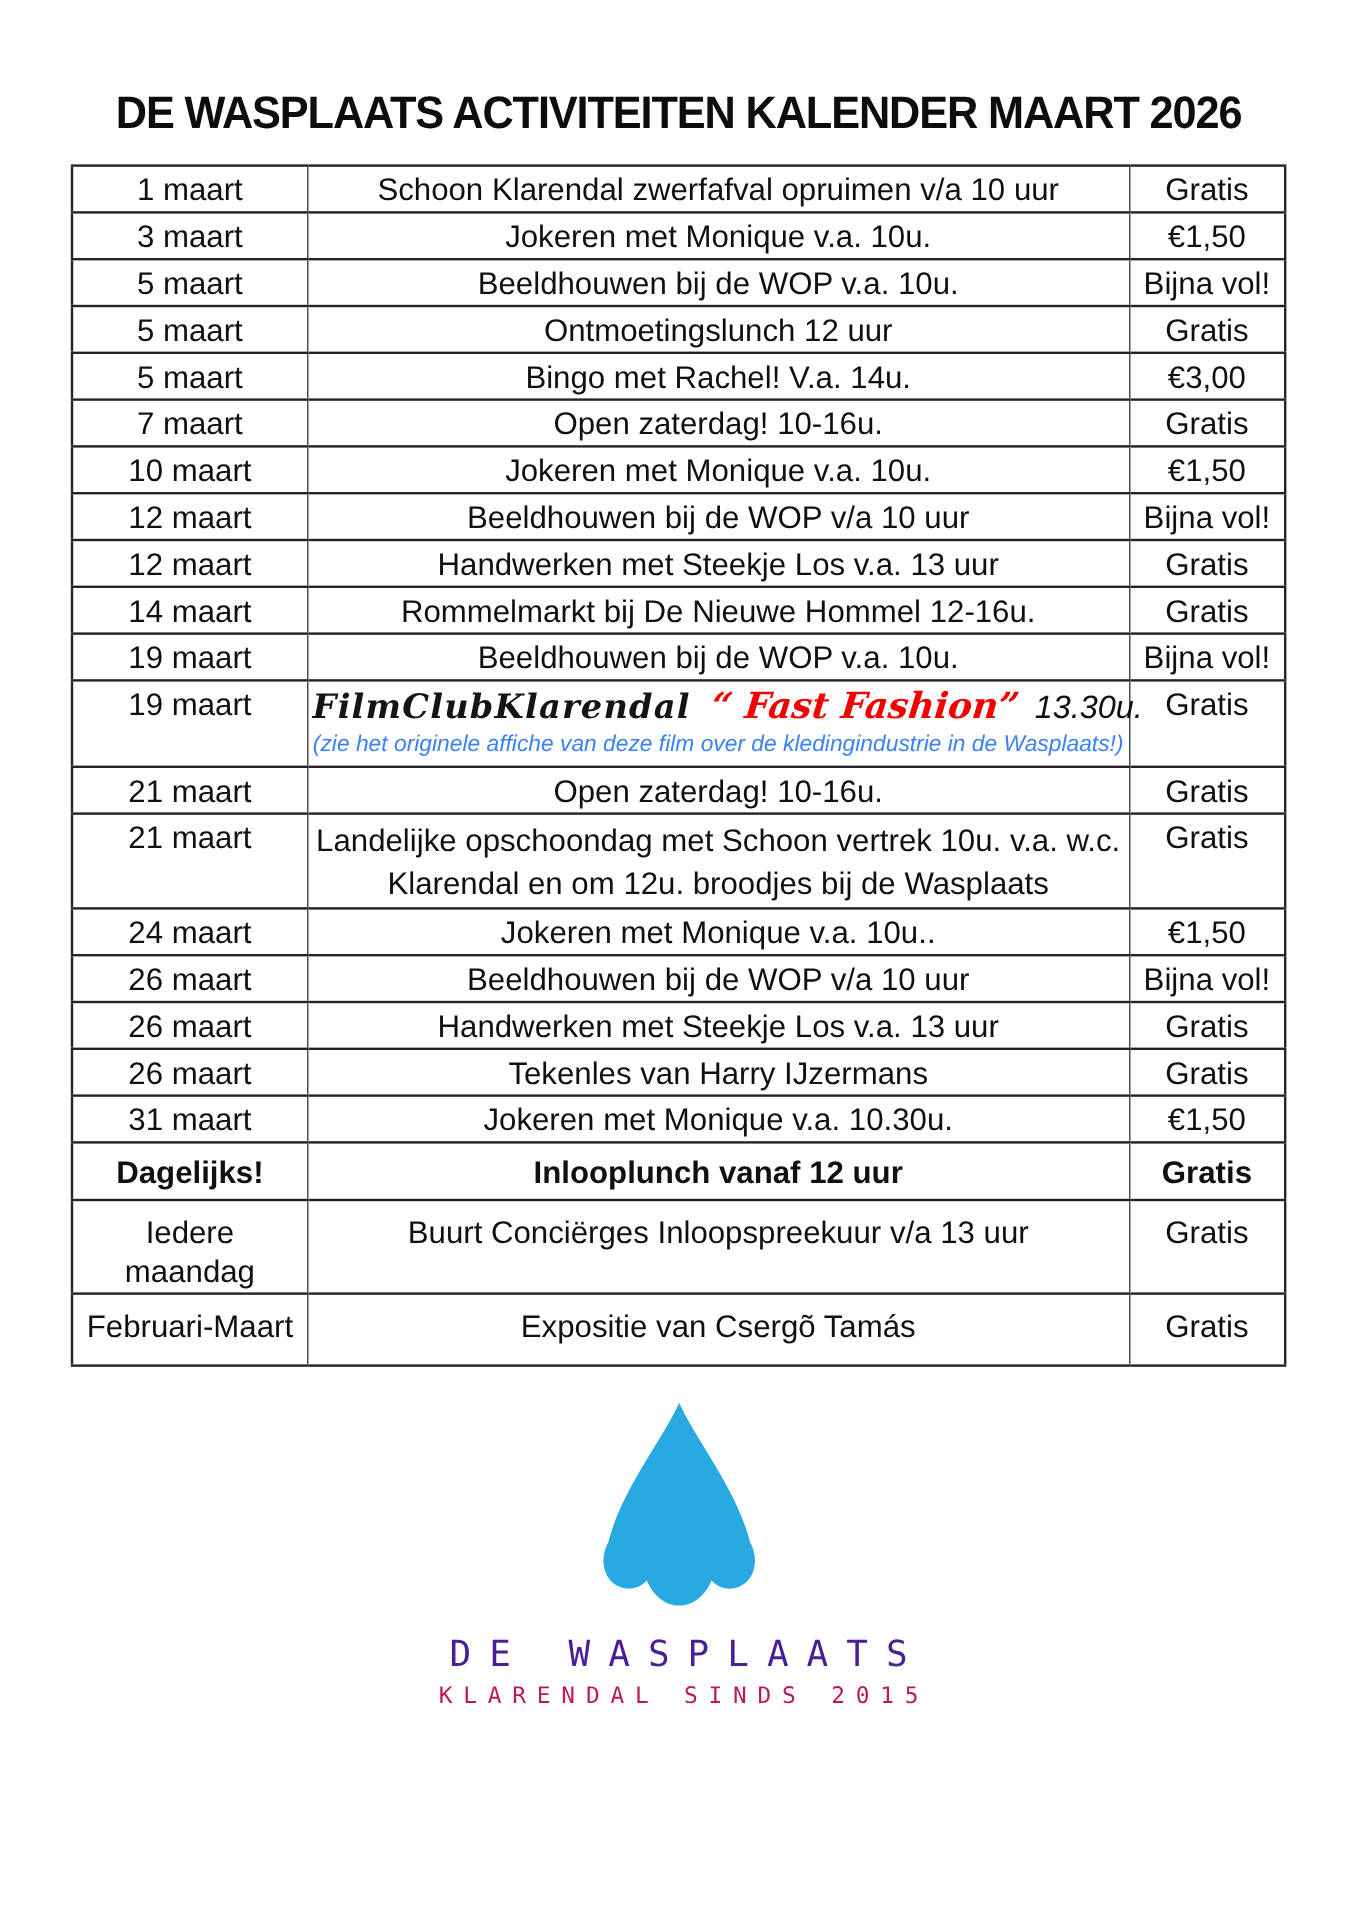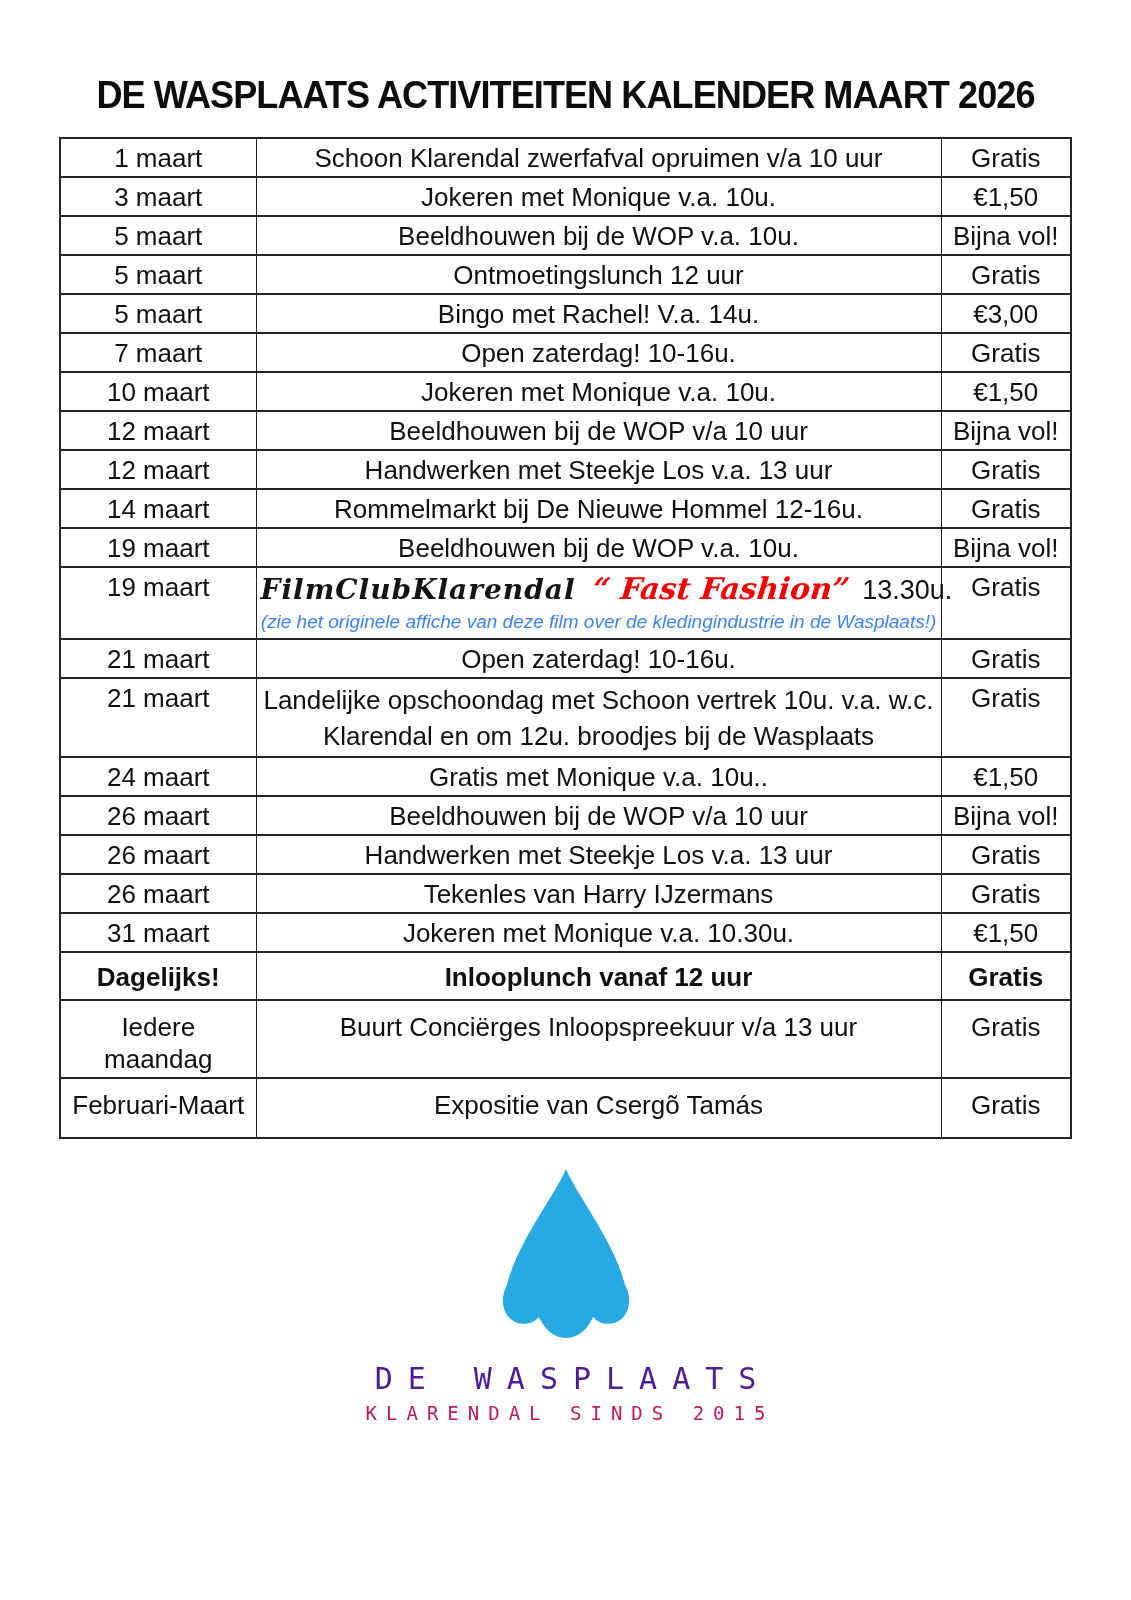--- a/index.html
+++ b/index.html
@@ -69,20 +69,21 @@
     font-family:"DejaVu Serif",serif;
     font-style:italic;
     font-weight:bold;
     font-size:30px;
     color:#f40000;
     display:inline-block;
     transform:skewX(-6deg);
     margin-left:10px;
   }
   .film-time{
+    font-style:italic;
     font-size:27px;
     margin-left:6px;
   }
   .film-note{
     font-style:italic;
     font-size:19px;
     line-height:22px;
     margin-top:5px;
     color:#3b82f6;
   }
@@ -194,21 +195,21 @@
         <td>Open zaterdag! 10-16u.</td>
         <td>Gratis</td>
       </tr>
       <tr class="dbl">
         <td>21 maart</td>
         <td style="line-height:36px;">Landelijke opschoondag met Schoon vertrek 10u. v.a. w.c. Klarendal en om 12u. broodjes bij de Wasplaats</td>
         <td>Gratis</td>
       </tr>
       <tr class="std">
         <td>24 maart</td>
-        <td>Gratis met Monique v.a. 10u..</td>
+        <td>Jokeren met Monique v.a. 10u..</td>
         <td>€1,50</td>
       </tr>
       <tr class="std">
         <td>26 maart</td>
         <td>Beeldhouwen bij de WOP v/a 10 uur</td>
         <td class="small-price">Bijna vol!</td>
       </tr>
       <tr class="std">
         <td>26 maart</td>
         <td>Handwerken met Steekje Los v.a. 13 uur</td>

